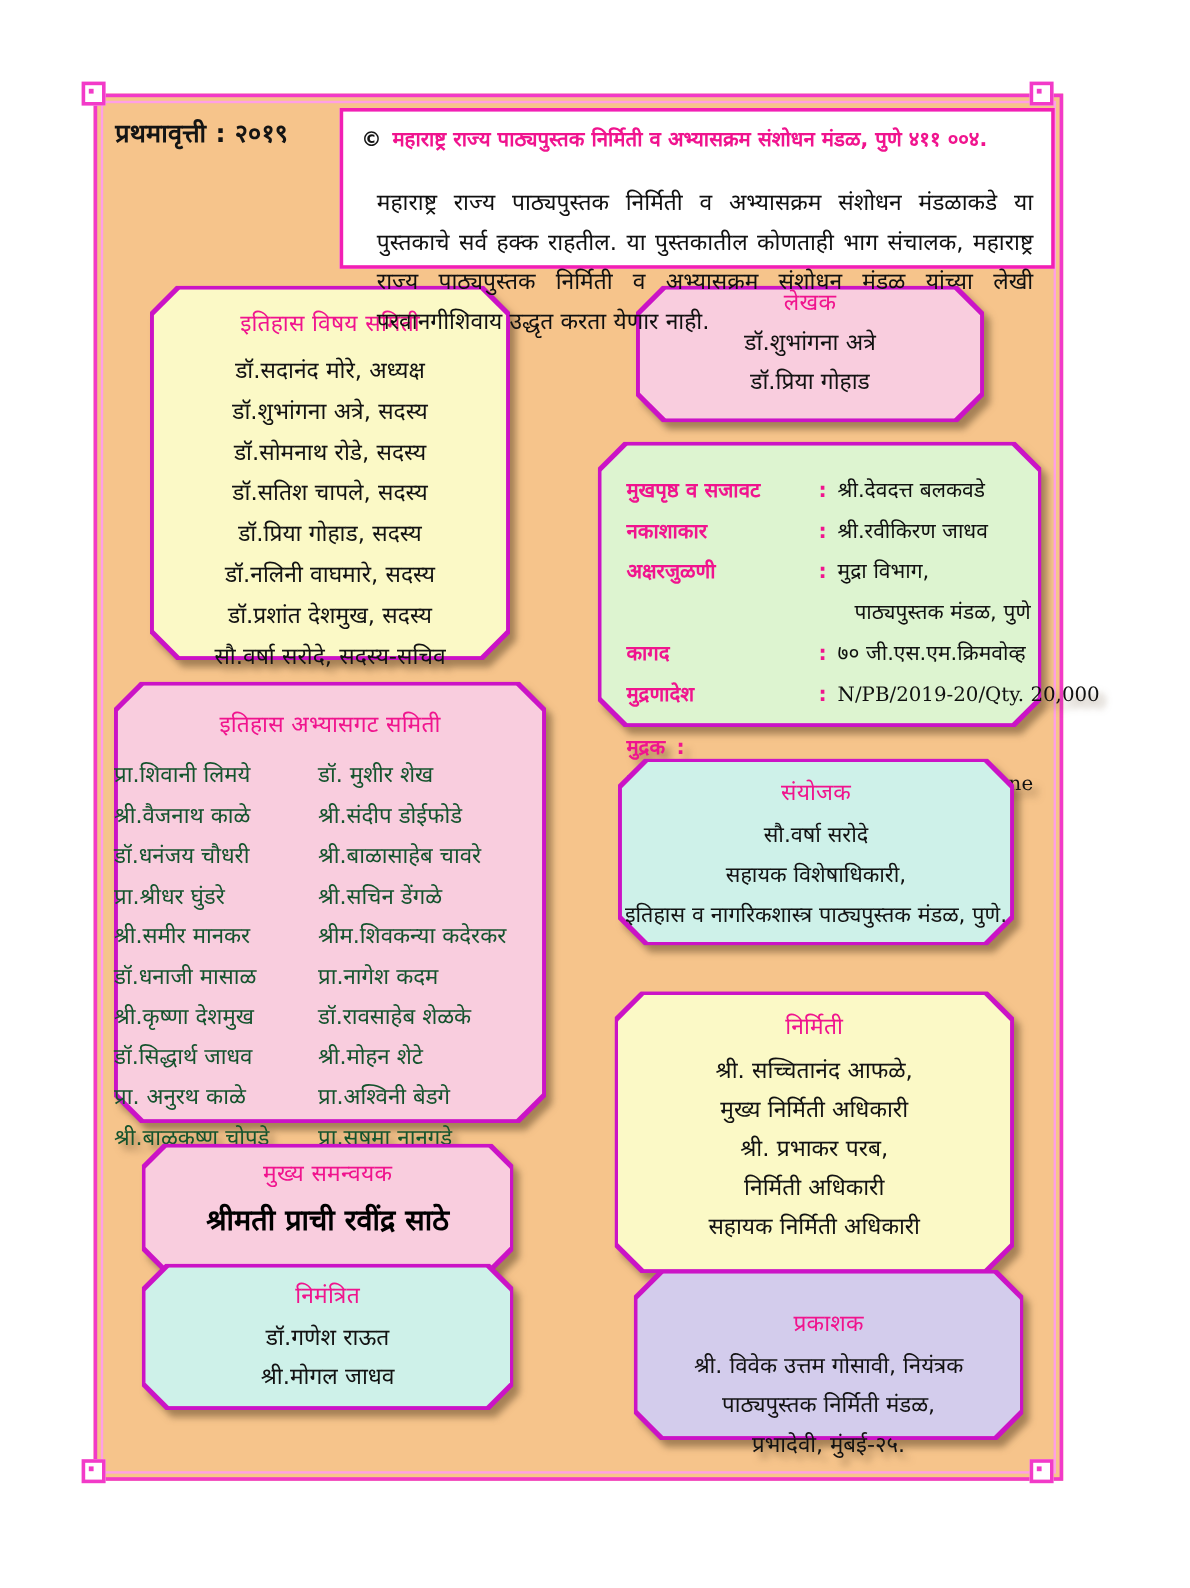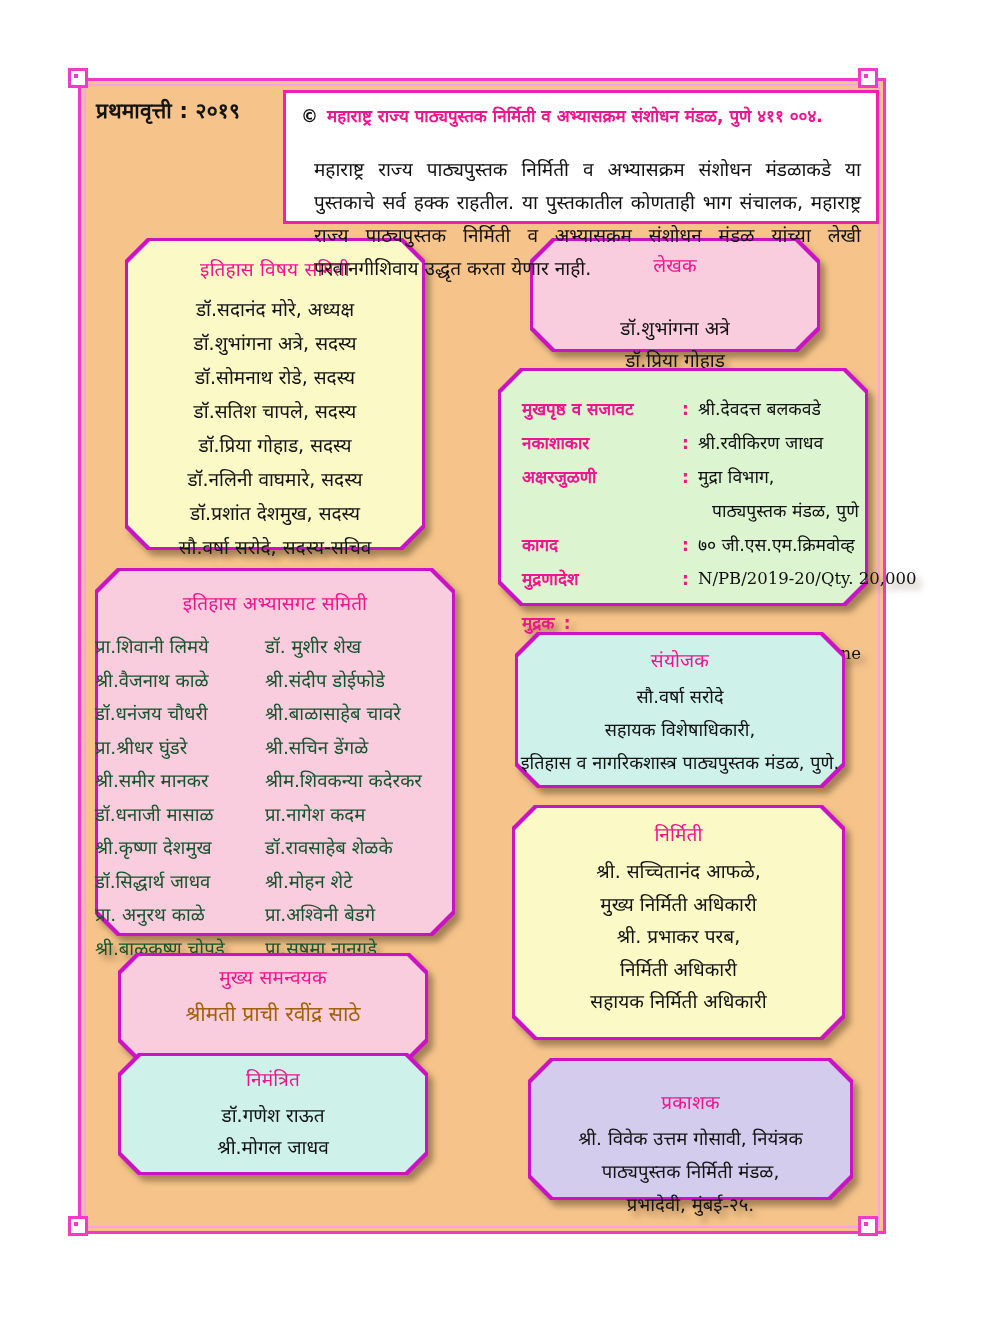--- a/index.html
+++ b/index.html
@@ -60,21 +60,21 @@
   .octa .bd{position:absolute;inset:0;background:#CB13C6;clip-path:var(--oct);}
   .octa .fl{position:absolute;inset:3px;background:var(--fill);clip-path:var(--oct);}
   .octa .ct{
     position:absolute;inset:0;display:flex;flex-direction:column;
     align-items:center;color:#111111;
   }
   .box-title{
     color:#F0148E;font-weight:normal;font-size:19px;letter-spacing:.2px;
   }
   .clist{text-align:center;font-size:19px;line-height:34px;color:#121212;}
-  .big-name{font-size:21px;font-weight:normal;color:#a16207;}
+  .big-name{font-size:24px;font-weight:bold;color:#000000;}
 
   
   .pd-ct{align-items:stretch !important;padding:24px 10px 0 24px;}
   .pd-row{display:grid;grid-template-columns:160px 16px 1fr;line-height:34px;}
   .pd-lbl{color:#F0148E;font-weight:bold;font-size:17px;}
   .pd-sep{color:#F0148E;font-weight:bold;font-size:17px;}
   .pd-val{font-size:17.5px;color:#101010;white-space:nowrap;}
   .latin{font-family:"DejaVu Serif",serif;font-size:16.5px;}
   .pd-printer{margin-top:12px;font-size:17px;line-height:30px;}
   .pd-printer .pd-lbl{margin-right:4px;}
@@ -119,21 +119,21 @@
       <div>डॉ.नलिनी वाघमारे, सदस्य</div>
       <div>डॉ.प्रशांत देशमुख, सदस्य</div>
       <div>सौ.वर्षा सरोदे, सदस्य-सचिव</div>
     </div>
   </div>
 </div>
 
 <div class="octa" style="left:530px;top:238px;width:290px;height:114px;--fill:#F9CDDE">
   <div class="bd"></div>
     <div class="fl"></div>
-  <div class="ct" style="padding-top:14px;gap:28px;">
+  <div class="ct" style="">
     <div class="box-title">लेखक</div>
     <div class="clist" style="margin-top:6px;line-height:32px;">
       <div>डॉ.शुभांगना अत्रे</div>
       <div>डॉ.प्रिया गोहाड</div>
     </div>
   </div>
 </div>
 
 <div class="octa" style="left:498px;top:368px;width:370px;height:238px;--fill:#DDF4D0">
   <div class="bd"></div>
@@ -213,21 +213,21 @@
   <div class="ct" style="padding-top:15px;">
     <div class="box-title">संयोजक</div>
     <div class="clist" style="margin-top:7px;font-size:18px;line-height:33px;">
       <div>सौ.वर्षा सरोदे</div>
       <div>सहायक विशेषाधिकारी,</div>
       <div>इतिहास व नागरिकशास्त्र पाठ्यपुस्तक मंडळ, पुणे.</div>
     </div>
   </div>
 </div>
 
-<div class="octa" style="left:512px;top:805px;width:333px;height:235px;--fill:#FBF9C6">
+<div class="octa" style="left:512px;top:826px;width:333px;height:235px;--fill:#FBF9C6">
   <div class="bd"></div>
     <div class="fl"></div>
   <div class="ct" style="padding-top:16px;">
     <div class="box-title">निर्मिती</div>
     <div class="clist" style="margin-top:8px;line-height:32.5px;">
       <div>श्री. सच्चितानंद आफळे,</div>
       <div>मुख्य निर्मिती अधिकारी</div>
       <div>श्री. प्रभाकर परब,</div>
       <div>निर्मिती अधिकारी</div>
       <div>सहायक निर्मिती अधिकारी</div>

